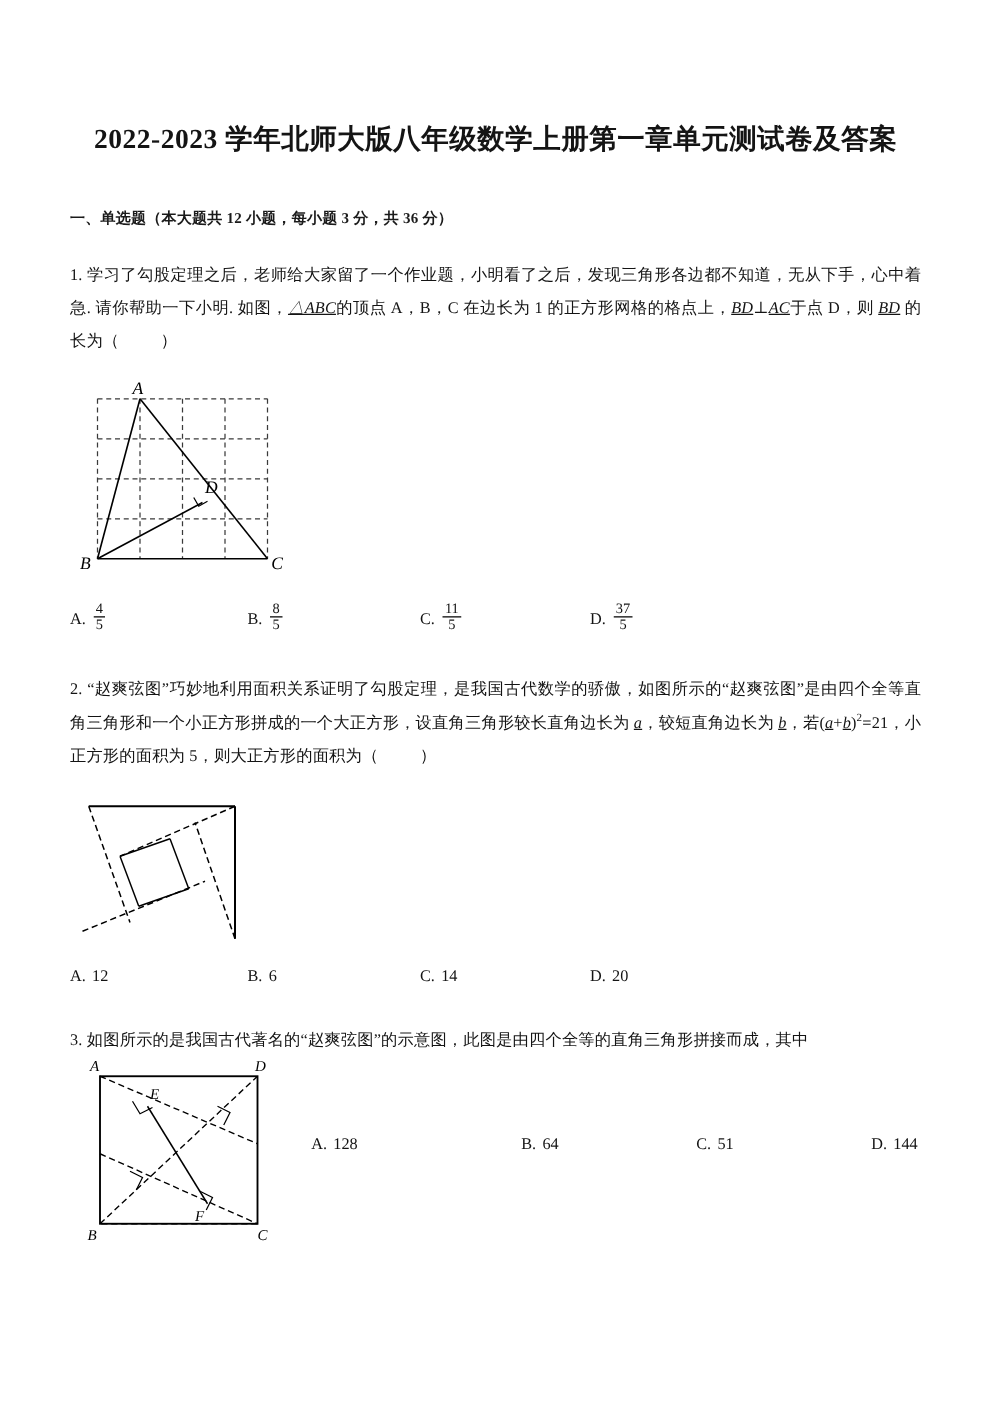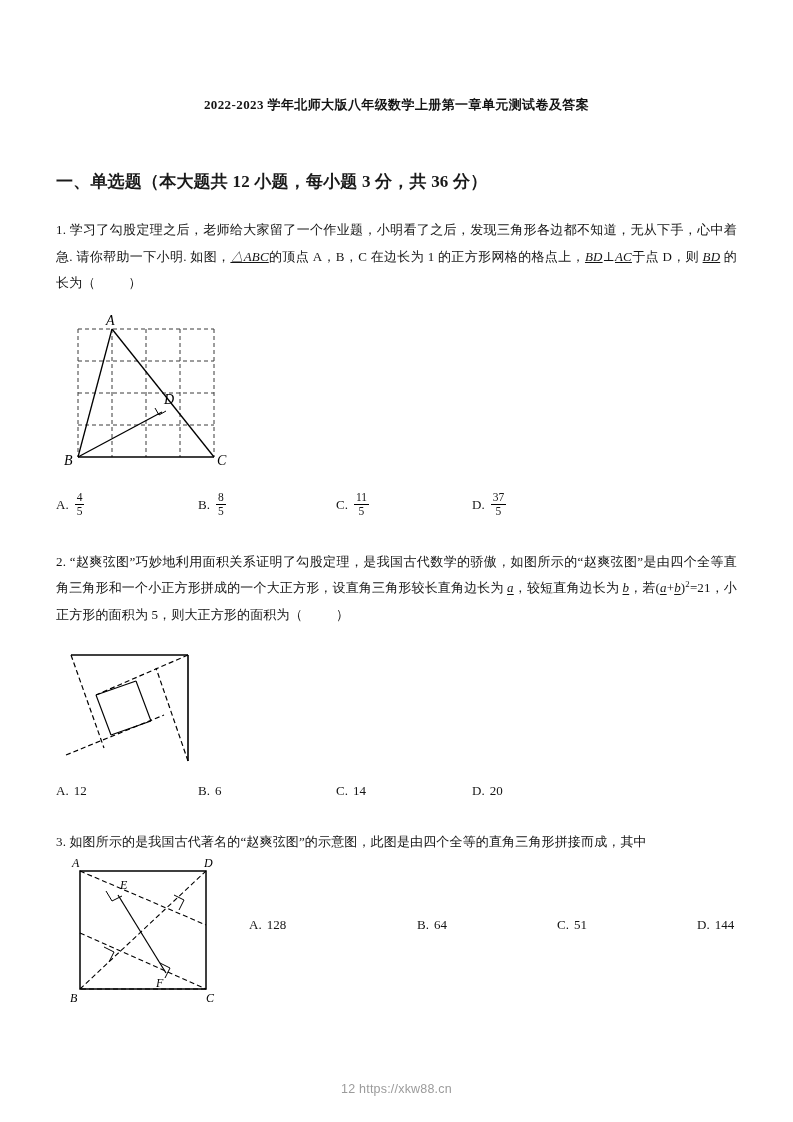--- a/index.html
+++ b/index.html
@@ -20,32 +20,32 @@
     position: relative;
     width: 793px;
     height: 1122px;
     box-sizing: border-box;
     padding: 0 56px;
   }
 
   
   .doc-title {
     text-align: center;
-    font-size: 13px;
+    font-size: 22px;
     font-weight: 700;
     letter-spacing: 0.4px;
     padding-top: 97px;
     line-height: 1.3;
     color: #141414;
   }
 
   
   .section-header {
-    margin-top: 56px;
-    font-size: 17px;
+    margin-top: 40px;
+    font-size: 12px;
     font-weight: 700;
     color: #1a1a1a;
     letter-spacing: 0.2px;
   }
 
   
   .question {
     margin-top: 24px;
   }
   .q-text {
@@ -327,15 +327,14 @@
           <span>51</span>
         </div>
         <div class="option">
           <span class="option-label">D.</span>
           <span>144</span>
         </div>
       </div>
     </div>
   </div>
 
-  <div class="footer-watermark">12 https://xkw88.cn</div>
 
 </div>
 
 </body></html>

